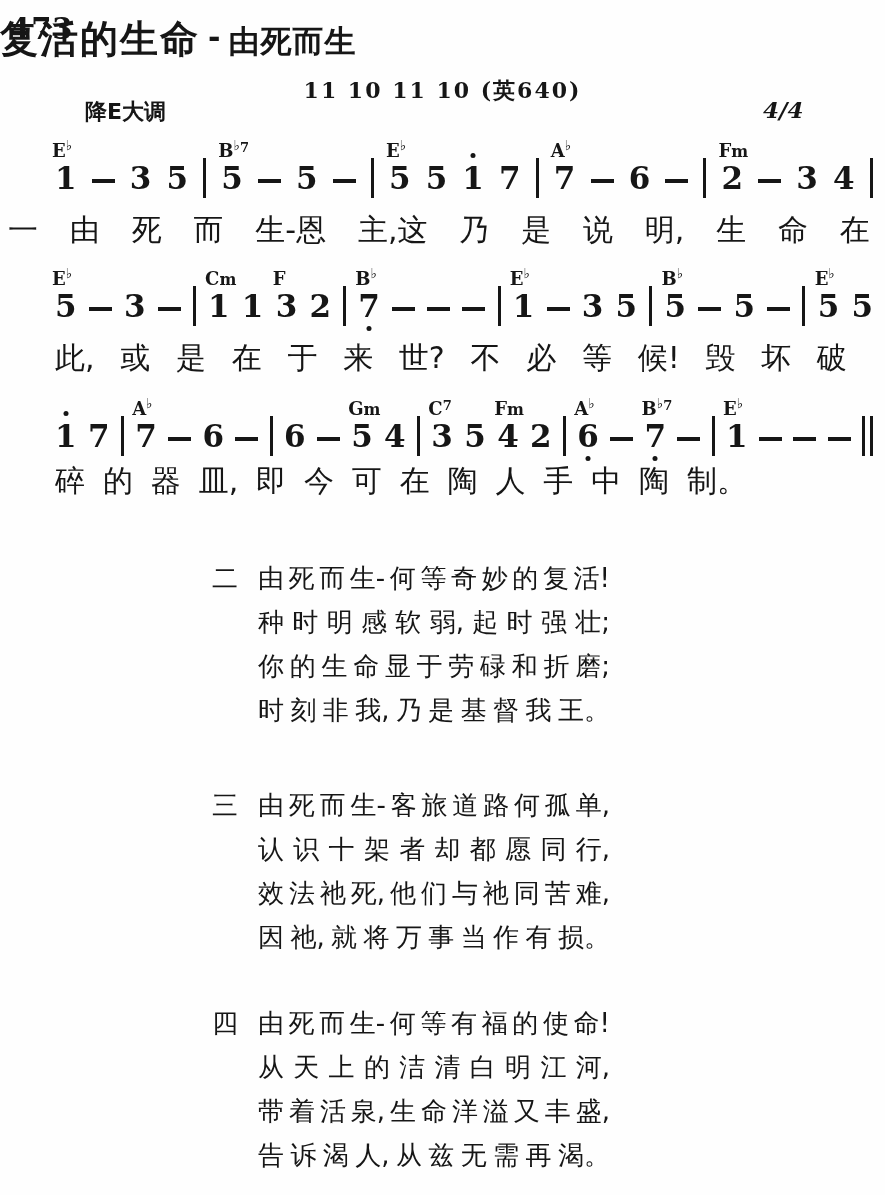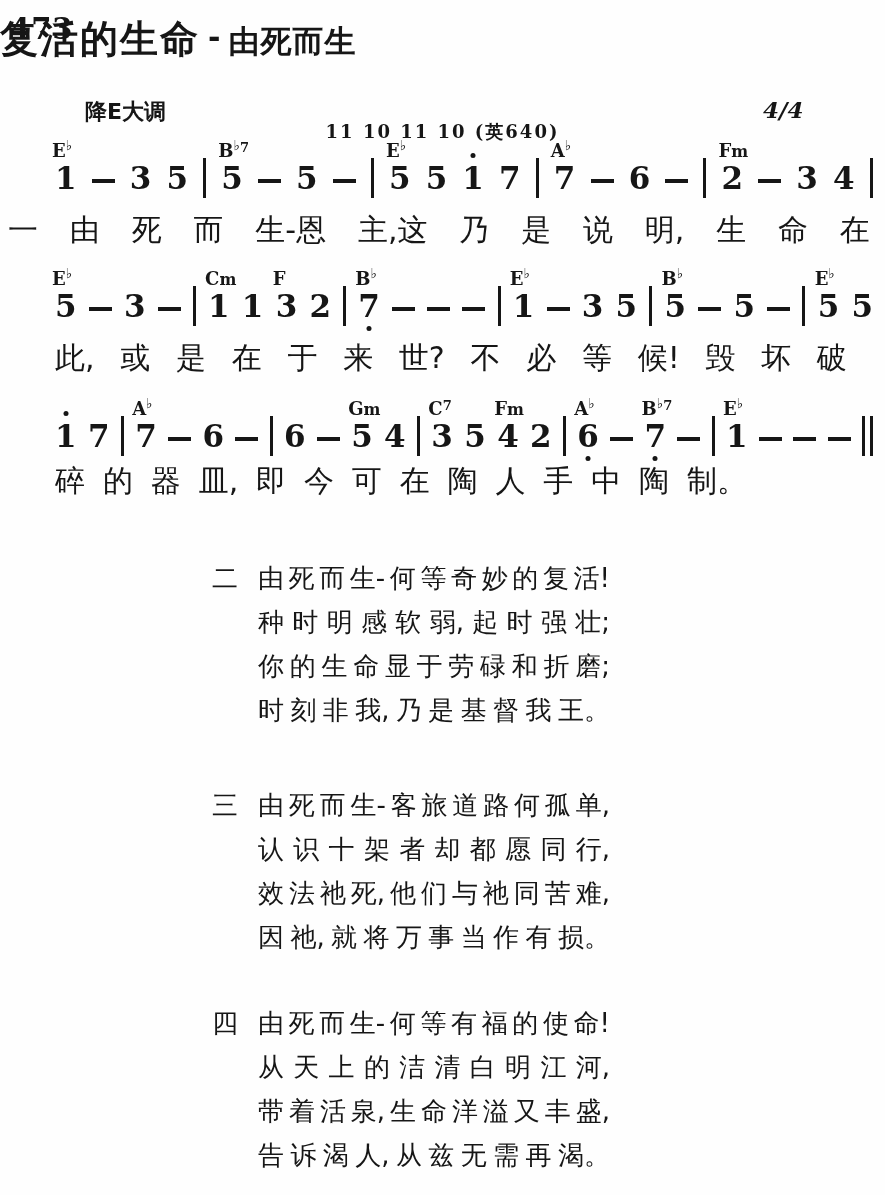--- a/index.html
+++ b/index.html
@@ -23,23 +23,22 @@
   .title-row {
     position:absolute; left:0; top:14px; width:885px;
     text-align:left; white-space:nowrap;
     font-family:"DejaVu Sans", sans-serif;
   }
   .title-main { font-size:38px; font-weight:900; letter-spacing:2px; }
   .title-dash { font-size:30px; font-weight:900; margin:0 8px; position:relative; top:-4px; }
   .title-sub  { font-size:31px; font-weight:900; letter-spacing:1px; }
   .meter-row {
     position:absolute; left:0; top:76px; width:885px; text-align:center;
-    font-size:18px; font-weight:bold; letter-spacing:2px;
+    font-size:22px; font-weight:bold; letter-spacing:2px;
     font-family:"DejaVu Serif", serif;
-    margin-top:44px;
   }
   .key-label {
     position:absolute; left:85px; top:97px;
     font-size:22px; font-weight:bold;
     font-family:"DejaVu Sans", sans-serif;
   }
   .time-signature {
     position:absolute; left:763px; top:96px;
     font-size:23px; font-weight:bold;
     font-family:"DejaVu Serif", serif;

